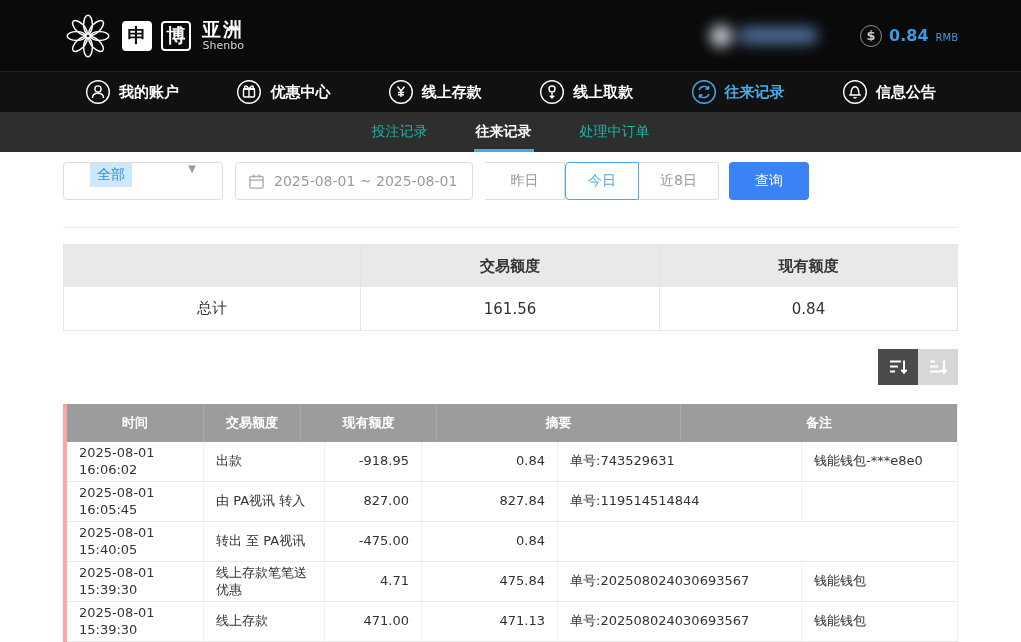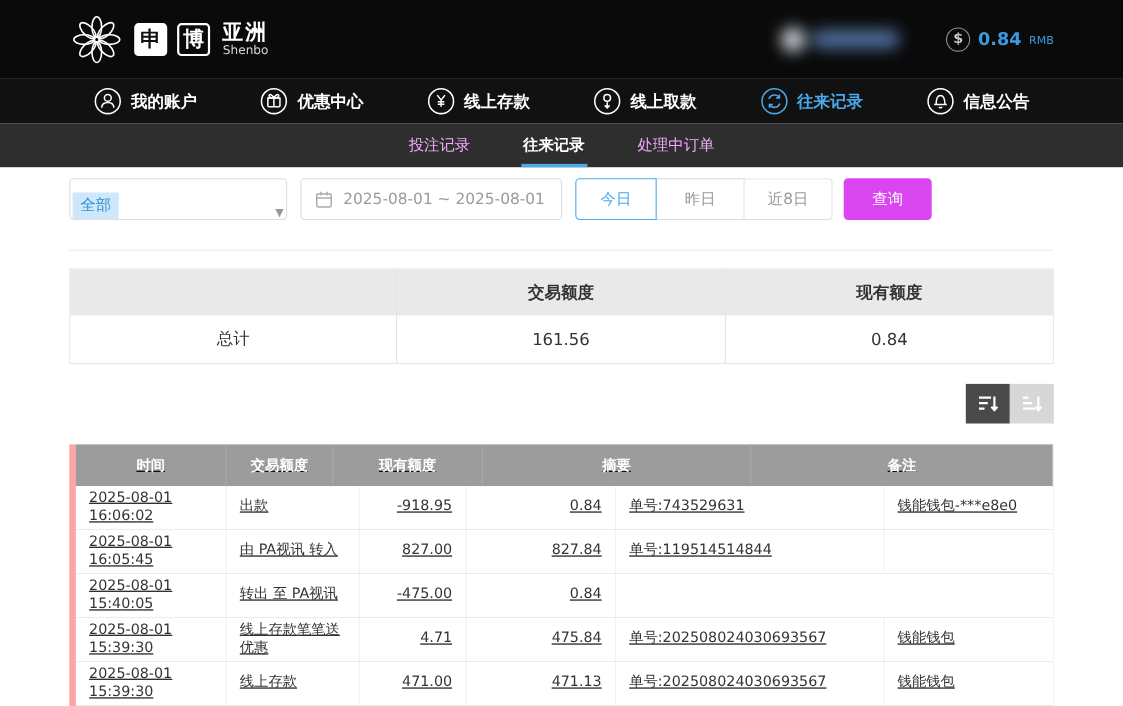--- a/index.html
+++ b/index.html
@@ -52,53 +52,53 @@
   }
   .nav-item .nav-icon { display: inline-flex; color: #fff; }
   .nav-item.active { color: #4aa9e8; }
   .nav-item.active .nav-icon { color: #4aa9e8; }
   
   .subnav {
     height: 40px; background: #2e2e2e;
     display: flex; align-items: stretch; justify-content: center; gap: 44px;
   }
   .sub-item {
-    display: flex; align-items: center; color: #f0abfc; font-size: 14px;
+    display: flex; align-items: center; color: #14b8a6; font-size: 14px;
     position: relative; cursor: pointer; padding: 0 2px;
   }
   .sub-item.active { color: #fff; font-weight: 600; }
   .sub-item.active::after {
     content: ""; position: absolute; left: 0; right: 0; bottom: 0; height: 3px; background: #4aa9e8;
   }
   
   .content { padding: 0 63px; }
   .filterbar { margin-top: 10px; display: flex; align-items: center; }
   .select {
-    width: 198px; height: 38px; border: 1px solid #ddd; border-radius: 4px;
-    display: flex; align-items: flex-end; justify-content: space-between;
-    padding: 0 2px; cursor: pointer; background: #fff;
+    width: 160px; height: 38px; border: 1px solid #ddd; border-radius: 4px;
+    display: flex; align-items: flex-start; justify-content: space-between;
+    padding: 0 26px; cursor: pointer; background: #fff;
   }
   .sel-val { background: #cde8fb; color: #2f90d5; font-size: 14px; padding: 3px 7px; }
   .caret { color: #999; font-size: 10px; }
   .dateinput {
     width: 238px; height: 38px; border: 1px solid #ddd; border-radius: 4px;
     display: flex; align-items: center; gap: 9px; padding: 0 12px;
     margin-left: 12px; color: #9b9b9b; font-size: 14px; cursor: pointer; background: #fff;
   }
   .quickgroup { display: flex; margin-left: 12px; }
   .qbtn {
     height: 38px; background: #fff; border: 1px solid #ddd; color: #999;
     font-size: 14px; cursor: pointer; font-family: inherit;
   }
   .qbtn.today { width: 74px; border-radius: 4px 0 0 4px; }
   .qbtn.yest { width: 80px; border-left: none; }
   .qbtn.last8 { width: 80px; border-left: none; border-radius: 0 4px 4px 0; }
   .qbtn.active { border: 1px solid #4aa9e8; color: #4aa9e8; position: relative; z-index: 2; }
   .query {
-    width: 80px; height: 38px; margin-left: 10px; background: #d946ef; border: none;
+    width: 80px; height: 38px; margin-left: 10px; background: #3b82f6; border: none;
     color: #fff; font-size: 14px; border-radius: 4px; cursor: pointer; font-family: inherit;
   }
   .divider { margin-top: 27px; border-top: 1px solid #ececec; }
   
   .summary { margin-top: 16px; border: 1px solid #e5e5e5; }
   .s-head, .s-row { display: flex; }
   .s-head { background: #e9e9e9; height: 42px; }
   .s-row { background: #fff; height: 43px; }
   .s-head > div, .s-row > div {
     display: flex; align-items: center; justify-content: center;
@@ -110,21 +110,21 @@
   .s-head > div { font-weight: 600; color: #333; }
   
   .sortbar { margin-top: 18px; display: flex; justify-content: flex-end; }
   .sortbtn {
     width: 40px; height: 36px; border: none; cursor: pointer;
     display: inline-flex; align-items: center; justify-content: center;
   }
   .sortbtn.dark { background: #4a4a4a; }
   .sortbtn.light { background: #d7d7d7; }
   
-  .dtable { margin-top: 19px; border-left: 6px solid #fca5a5; border-right: 1px solid #eee; text-decoration: underline; }
+  .dtable { margin-top: 19px; border-left: 4px solid #fca5a5; border-right: 1px solid #eee; }
   .thead { display: flex; background: #9c9c9c; height: 38px; }
   .thead > div {
     display: flex; align-items: center; justify-content: center;
     color: #fff; font-size: 13px; font-weight: 600;
     border-right: 1px solid #a9a9a9;
   }
   .thead > div:last-child { border-right: none; }
   .trow { display: flex; height: 40px; border-bottom: 1px solid #e9e9e9; background: #fff; }
   .trow > div {
     display: flex; align-items: center; padding: 3px 12px;
@@ -275,22 +275,22 @@
       <span class="caret">▼</span>
     </div>
     <div class="dateinput">
       <svg width="17" height="17" viewBox="0 0 18 18" fill="none" stroke="#aaa" stroke-width="1.4">
         <rect x="2" y="3.5" width="14" height="12.5" rx="1.5"></rect>
         <path d="M2 7.5 H16 M6 1.5 V5 M12 1.5 V5"></path>
       </svg>
       <span>2025-08-01 ~ 2025-08-01</span>
     </div>
     <div class="quickgroup">
+      <button class="qbtn yest">昨日</button>
       <button class="qbtn today active">今日</button>
-      <button class="qbtn yest">昨日</button>
       <button class="qbtn last8">近8日</button>
     </div>
     <button class="query">查询</button>
   </div>
 
   <div class="divider"></div>
 
   <div class="summary">
     <div class="s-head">
       <div class="s-c1"></div>

